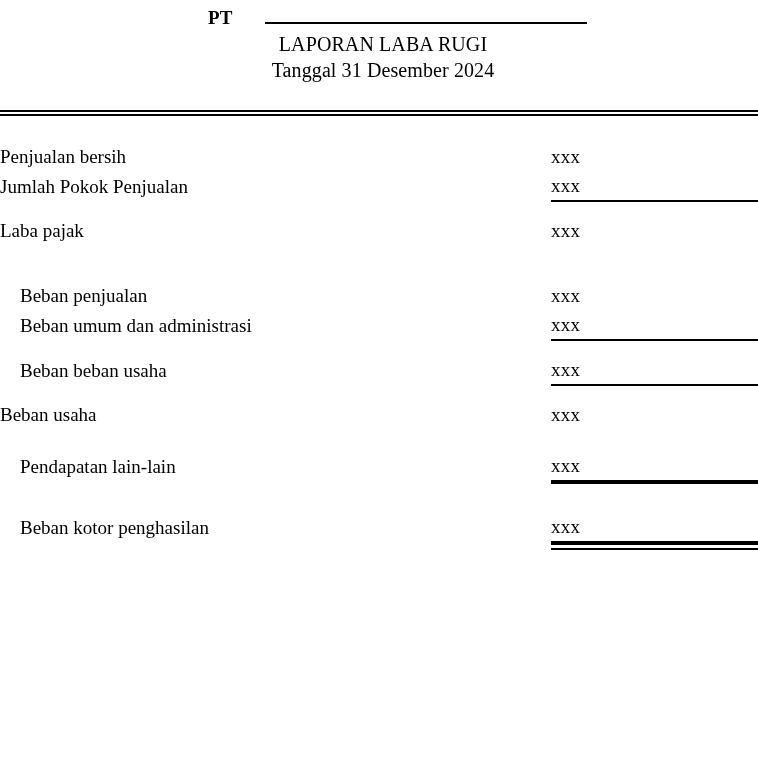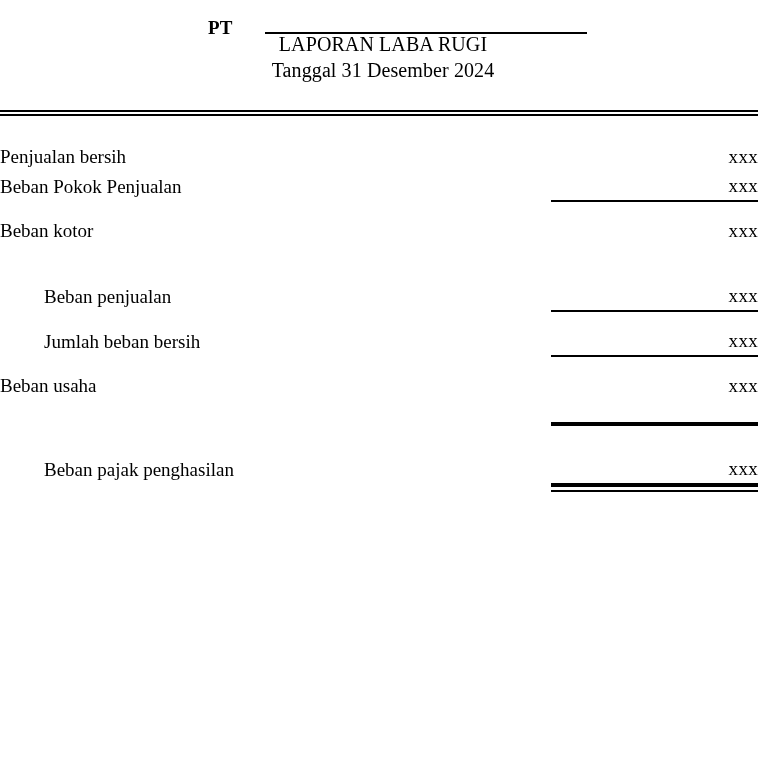--- a/index.html
+++ b/index.html
@@ -25,21 +25,21 @@
   }
 
   
   .header {
     position: relative;
     height: 112px;
   }
   .pt-line {
     position: absolute;
     left: 208px;
-    top: 14px;
+    top: 4px;
     display: flex;
     align-items: baseline;
     gap: 24px;
   }
   .pt-label {
     font-weight: bold;
     font-size: 19px;
     line-height: 22px;
     letter-spacing: 0.2px;
   }
@@ -91,24 +91,23 @@
     line-height: 29px;
     height: 29px;
   }
   .col-label { width: 551px; }
   .col-amt   { width: 207px; }
 
   .label-cell {
     padding-left: 5px;
     white-space: nowrap;
   }
-  .indent-1 .label-cell { padding-left: 44px; }
+  .indent-1 .label-cell { padding-left: 20px; }
 
   .amt-cell {
-    text-align: right;
     padding-right: 13px;
     white-space: nowrap;
     letter-spacing: 0.3px;
   }
 
   
   tr.gap-sm td { height: 14px; line-height: 14px; font-size: 1px; }
   tr.gap-md td { height: 22px; line-height: 22px; font-size: 1px; }
   tr.gap-lg td { height: 30px; line-height: 30px; font-size: 1px; }
 
@@ -170,85 +169,93 @@
       </colgroup>
       <tbody id="stmt-body">
           <tr class="gap-lg">
             <td colspan="2"></td>
           </tr>
           <tr class="indent-0">
             <td class="label-cell">Penjualan bersih</td>
             <td class="amt-cell">xxx</td>
           </tr>
           <tr class="indent-0">
-            <td class="label-cell">Beban Pokok Penjualan</td>
-            <td class="amt-cell">xxx</td>
-          </tr>
-          <tr class="ruleline">
-            <td class="spacer-left"></td>
-            <td class="amt-cell-rule"></td>
-          </tr>
-          <tr class="gap-sm">
-            <td colspan="2"></td>
-          </tr>
-          <tr class="indent-0">
-            <td class="label-cell">Beban kotor</td>
+            <td class="label-cell">Jumlah Pokok Penjualan</td>
+            <td class="amt-cell">xxx</td>
+          </tr>
+          <tr class="ruleline">
+            <td class="spacer-left"></td>
+            <td class="amt-cell-rule"></td>
+          </tr>
+          <tr class="gap-sm">
+            <td colspan="2"></td>
+          </tr>
+          <tr class="indent-0">
+            <td class="label-cell">Laba pajak</td>
             <td class="amt-cell">xxx</td>
           </tr>
           <tr class="gap-md">
             <td colspan="2"></td>
           </tr>
           <tr class="gap-sm">
             <td colspan="2"></td>
           </tr>
           <tr class="indent-1">
             <td class="label-cell">Beban penjualan</td>
             <td class="amt-cell">xxx</td>
           </tr>
-          <tr class="ruleline">
-            <td class="spacer-left"></td>
-            <td class="amt-cell-rule"></td>
-          </tr>
-          <tr class="gap-sm">
-            <td colspan="2"></td>
-          </tr>
-          <tr class="indent-1">
-            <td class="label-cell">Jumlah beban bersih</td>
+          <tr class="indent-1">
+            <td class="label-cell">Beban umum dan administrasi</td>
+            <td class="amt-cell">xxx</td>
+          </tr>
+          <tr class="ruleline">
+            <td class="spacer-left"></td>
+            <td class="amt-cell-rule"></td>
+          </tr>
+          <tr class="gap-sm">
+            <td colspan="2"></td>
+          </tr>
+          <tr class="indent-1">
+            <td class="label-cell">Beban beban usaha</td>
             <td class="amt-cell">xxx</td>
           </tr>
           <tr class="ruleline">
             <td class="spacer-left"></td>
             <td class="amt-cell-rule"></td>
           </tr>
           <tr class="gap-sm">
             <td colspan="2"></td>
           </tr>
           <tr class="indent-0">
             <td class="label-cell">Beban usaha</td>
             <td class="amt-cell">xxx</td>
           </tr>
           <tr class="gap-md">
             <td colspan="2"></td>
           </tr>
-          <tr class="ruleline">
-            <td class="spacer-left"></td>
-            <td class="amt-cell-rule"></td>
-          </tr>
-          <tr class="ruleline">
-            <td class="spacer-left"></td>
-            <td class="amt-cell-rule"></td>
-          </tr>
-          <tr class="gap-sm">
-            <td colspan="2"></td>
-          </tr>
-          <tr class="gap-sm">
-            <td colspan="2"></td>
-          </tr>
-          <tr class="indent-1">
-            <td class="label-cell">Beban pajak penghasilan</td>
+          <tr class="indent-1">
+            <td class="label-cell">Pendapatan lain-lain</td>
+            <td class="amt-cell">xxx</td>
+          </tr>
+          <tr class="ruleline">
+            <td class="spacer-left"></td>
+            <td class="amt-cell-rule"></td>
+          </tr>
+          <tr class="ruleline">
+            <td class="spacer-left"></td>
+            <td class="amt-cell-rule"></td>
+          </tr>
+          <tr class="gap-sm">
+            <td colspan="2"></td>
+          </tr>
+          <tr class="gap-sm">
+            <td colspan="2"></td>
+          </tr>
+          <tr class="indent-1">
+            <td class="label-cell">Beban kotor penghasilan</td>
             <td class="amt-cell">xxx</td>
           </tr>
           <tr class="ruleline">
             <td class="spacer-left"></td>
             <td class="amt-cell-rule"></td>
           </tr>
           <tr class="ruleline">
             <td class="spacer-left"></td>
             <td class="amt-cell-rule-double"></td>
           </tr>

